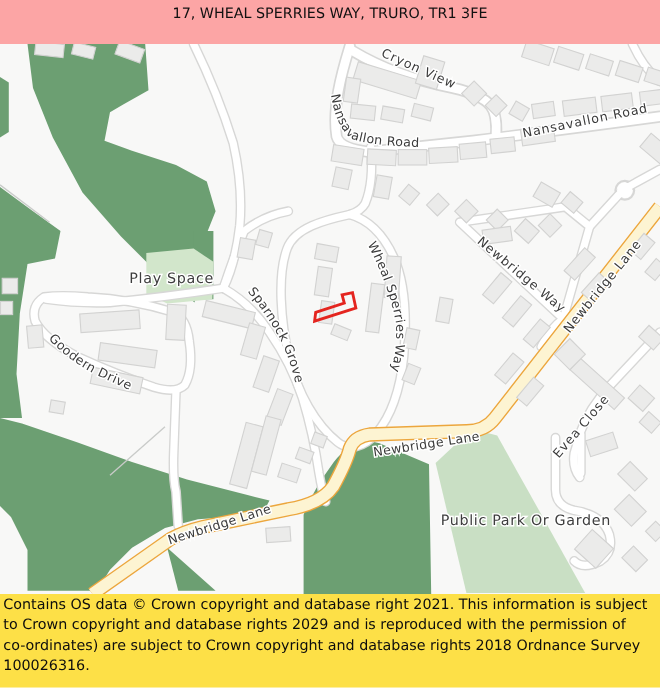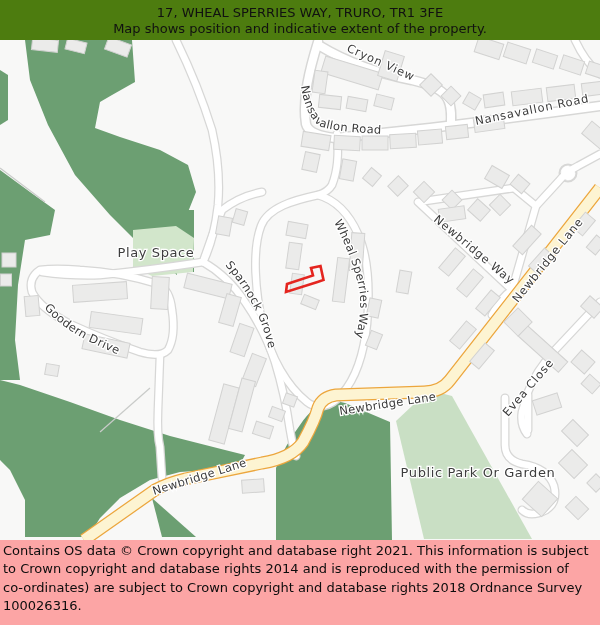--- a/index.html
+++ b/index.html
@@ -4,50 +4,49 @@
 <style>
   :root{
     --woodland:#6c9f72; --parkland:#c9dfc4; --play-space:#d2e6cb;
     --road-fill:#ffffff; --road-casing:#d7d7d6;
     --primary-road-fill:#fdf4d2; --primary-road-casing:#eca63d;
     --building-fill:#ebebea; --building-stroke:#d2d2d1;
     --background:#f8f8f7; --plot-outline:#e4251f; --label-text:#3b3b3b;
   }
   html,body{margin:0;padding:0;}
   body{width:600px;height:625px;background:#ffffff;font-family:"DejaVu Sans","Liberation Sans",sans-serif;position:relative;overflow:hidden;}
-  .header{position:absolute;top:0;left:0;width:600px;height:40px;background:#4d7c0f;text-align:center;padding-top:5px;box-sizing:border-box;z-index:3;}
+  .header{position:absolute;top:0;left:0;width:600px;height:40px;background:#fca5a5;text-align:center;padding-top:5px;box-sizing:border-box;z-index:3;}
   .header .title{font-size:13px;line-height:16px;color:#111;}
   .header .subtitle{font-size:13px;line-height:16px;color:#111;}
   .map-wrap{position:absolute;top:40px;left:0;width:600px;height:500px;z-index:1;}
   svg{display:block;}
   .bg{fill:var(--background);}
   .wood{fill:var(--woodland);stroke:none;}
   .play{fill:var(--play-space);}
   .park{fill:var(--parkland);}
   .thinpath{stroke:#c9cbc9;stroke-width:1.2;fill:none;}
   .rcase{stroke:var(--road-casing);fill:none;stroke-linecap:round;stroke-linejoin:round;}
   .rfill{stroke:var(--road-fill);fill:none;stroke-linecap:round;stroke-linejoin:round;}
   .w11{stroke-width:11;} .w8{stroke-width:8;}
   .w9{stroke-width:9;} .w65{stroke-width:6.5;}
   .ycase{stroke:var(--primary-road-casing);stroke-width:13;fill:none;stroke-linejoin:round;}
   .yfill{stroke:var(--primary-road-fill);stroke-width:10.5;fill:none;stroke-linejoin:round;}
   .bld{fill:var(--building-fill);stroke:var(--building-stroke);stroke-width:1;}
   .plot{fill:none;stroke:var(--plot-outline);stroke-width:2.6;stroke-linejoin:miter;}
   .rlabel{font-size:11.5px;fill:var(--label-text);stroke:#ffffff;stroke-width:2.6px;paint-order:stroke;letter-spacing:0.8px;}
   .rlabel-s{font-size:11.5px;fill:var(--label-text);stroke:#ffffff;stroke-width:2.6px;paint-order:stroke;letter-spacing:0.3px;}
   .alabel{font-size:13px;fill:#3d3d3d;stroke:#ffffff;stroke-width:2.6px;paint-order:stroke;letter-spacing:0.6px;}
-  .footer{position:absolute;top:540px;left:0;width:600px;height:85px;background:#fca5a5;z-index:3;padding:2px 0 0 3px;box-sizing:border-box;}
+  .footer{position:absolute;top:540px;left:0;width:600px;height:85px;background:#fde047;z-index:3;padding:2px 0 0 3px;box-sizing:border-box;}
   .footer div{font-size:13px;line-height:18.4px;color:#0d0d0d;white-space:nowrap;}
 </style>
 </head>
 <body>
 
 <div class="header">
   <div class="title">17, WHEAL SPERRIES WAY, TRURO, TR1 3FE</div>
-  <div class="subtitle">Map shows position and indicative extent of the property.</div>
 </div>
 
 <div class="map-wrap">
 <svg width="600" height="500" viewBox="0 0 600 500">
   <defs>
     <path id="lp_cryon" d="M346,11 L424,46"></path>
     <path id="lp_nansL" d="M301,46 Q305,74 319,86 Q342,95 430,94"></path>
     <path id="lp_nansR" d="M476,85 L599,60"></path>
     <path id="lp_way" d="M430,178 L536,266"></path>
     <path id="lp_laneD" d="M514,268 L598,164"></path>
@@ -234,16 +233,16 @@
     <text class="rlabel-s"><textPath href="#lp_goodern">Goodern Drive</textPath></text>
     <text class="rlabel"><textPath href="#lp_evea">Evea Close</textPath></text>
     <text class="alabel" x="156" y="217" text-anchor="middle">Play Space</text>
     <text class="alabel" x="478" y="437" text-anchor="middle">Public Park Or Garden</text>
   </g>
 </svg>
 </div>
 
 <div class="footer">
   <div>Contains OS data © Crown copyright and database right 2021. This information is subject</div>
-  <div>to Crown copyright and database rights 2014 and is reproduced with the permission of</div>
+  <div>to Crown copyright and database rights 2029 and is reproduced with the permission of</div>
   <div>co-ordinates) are subject to Crown copyright and database rights 2018 Ordnance Survey</div>
   <div>100026316.</div>
 </div>
 
 </body></html>

